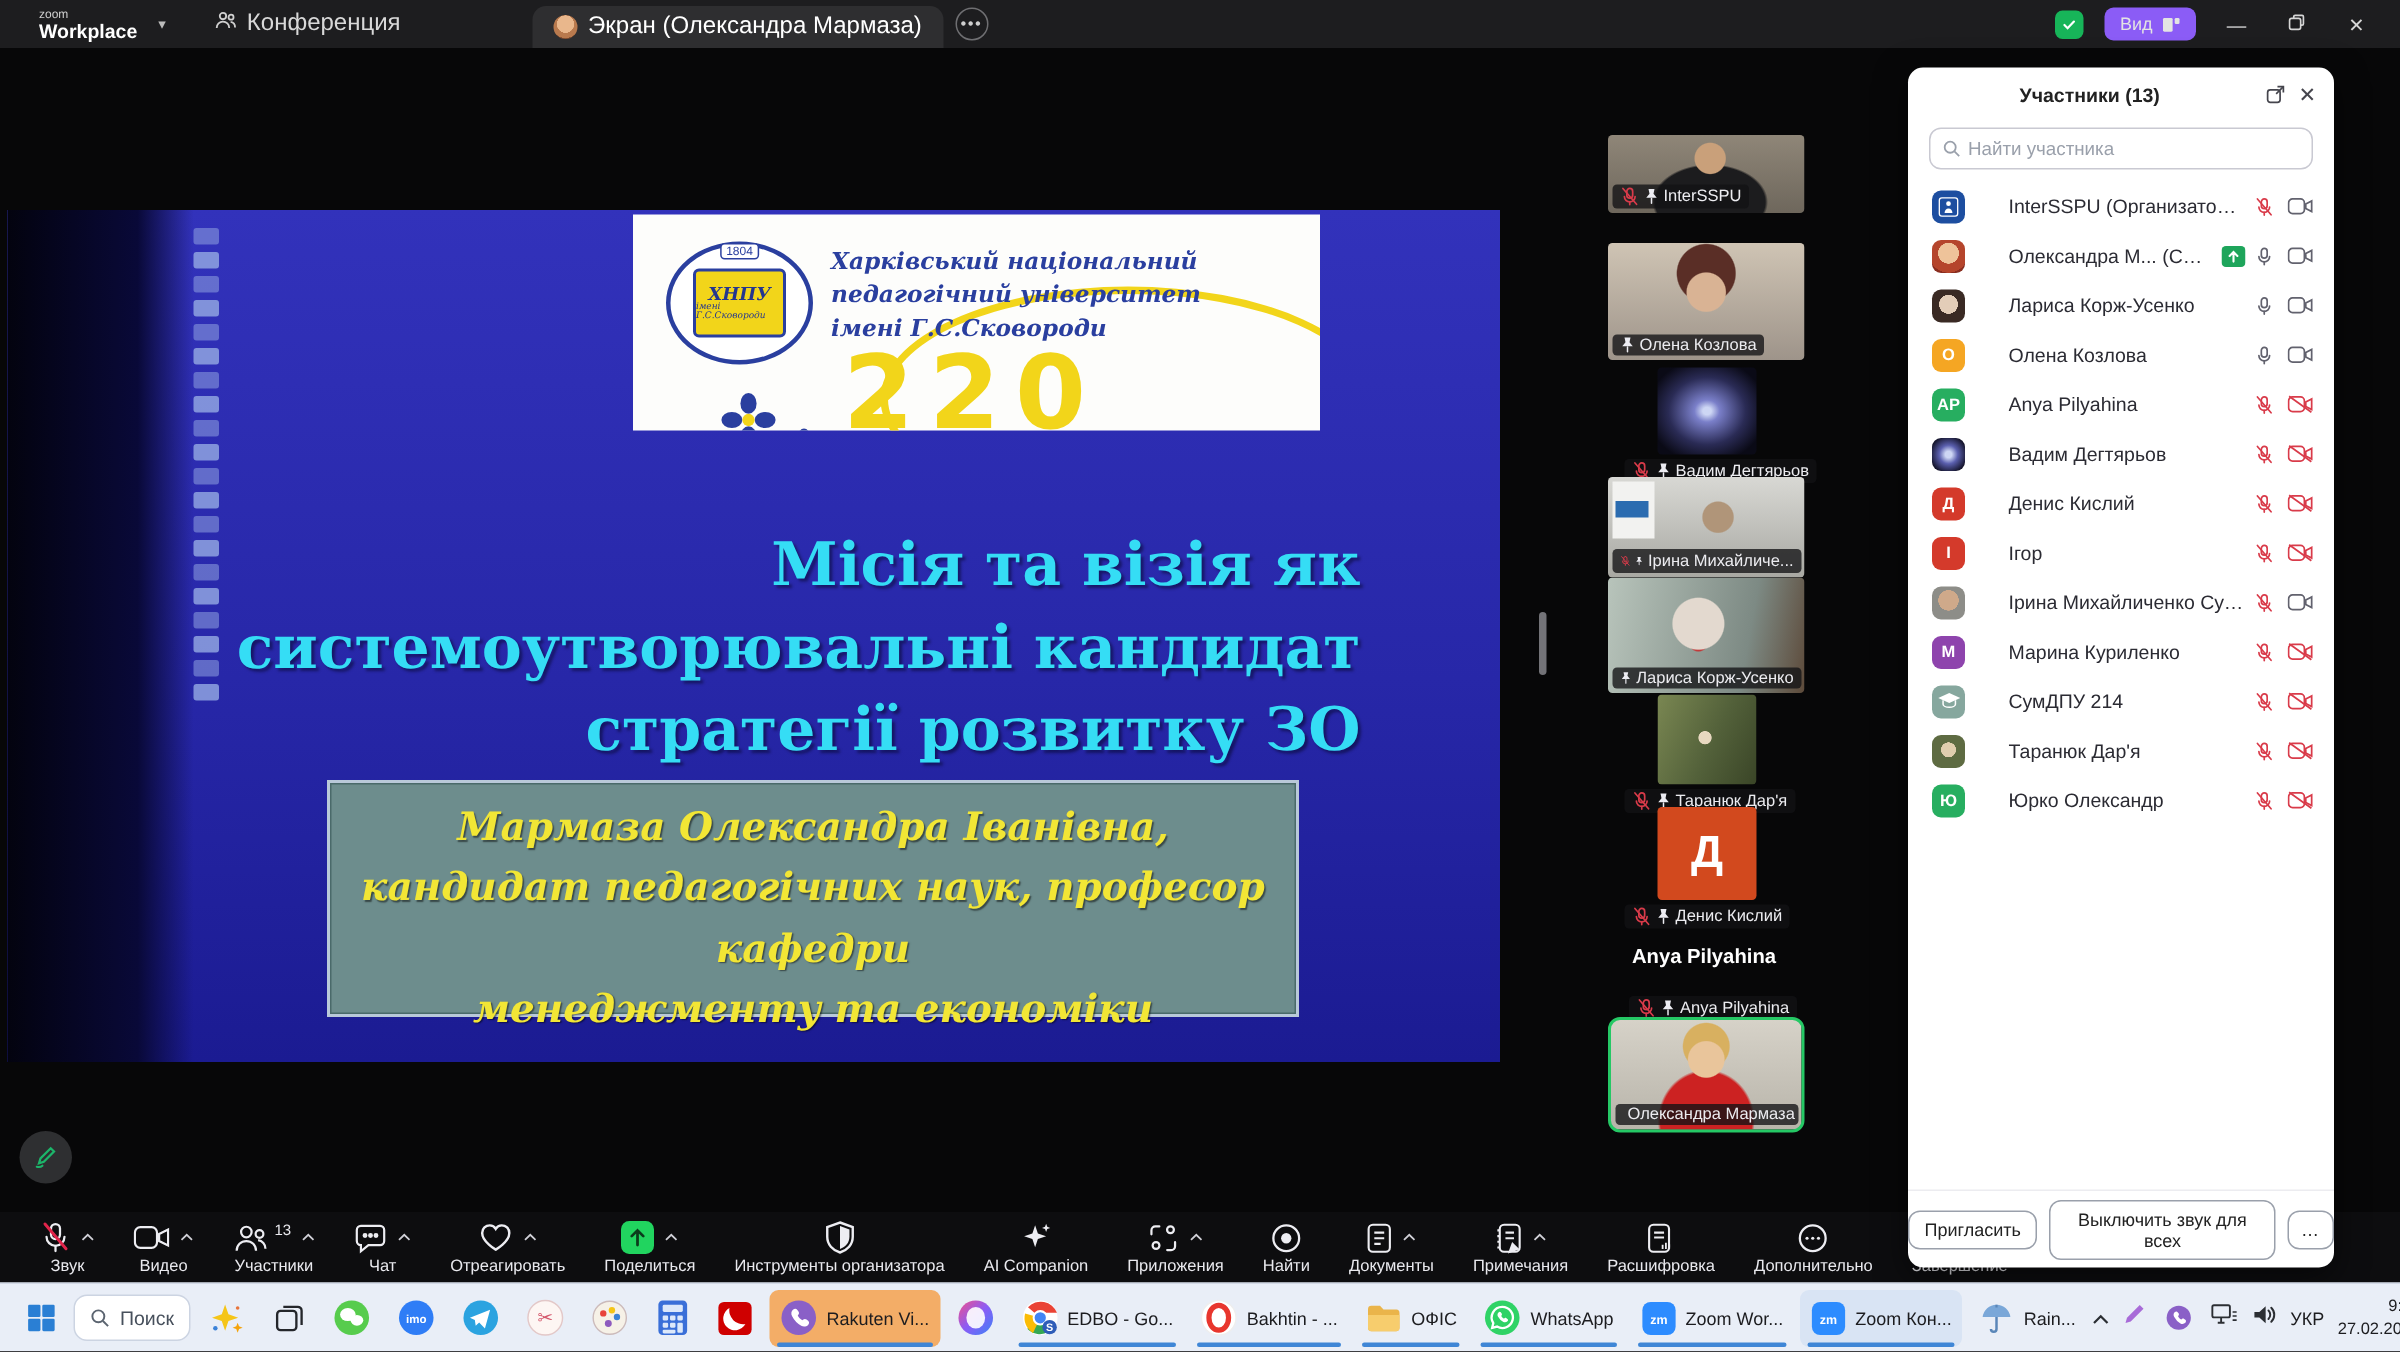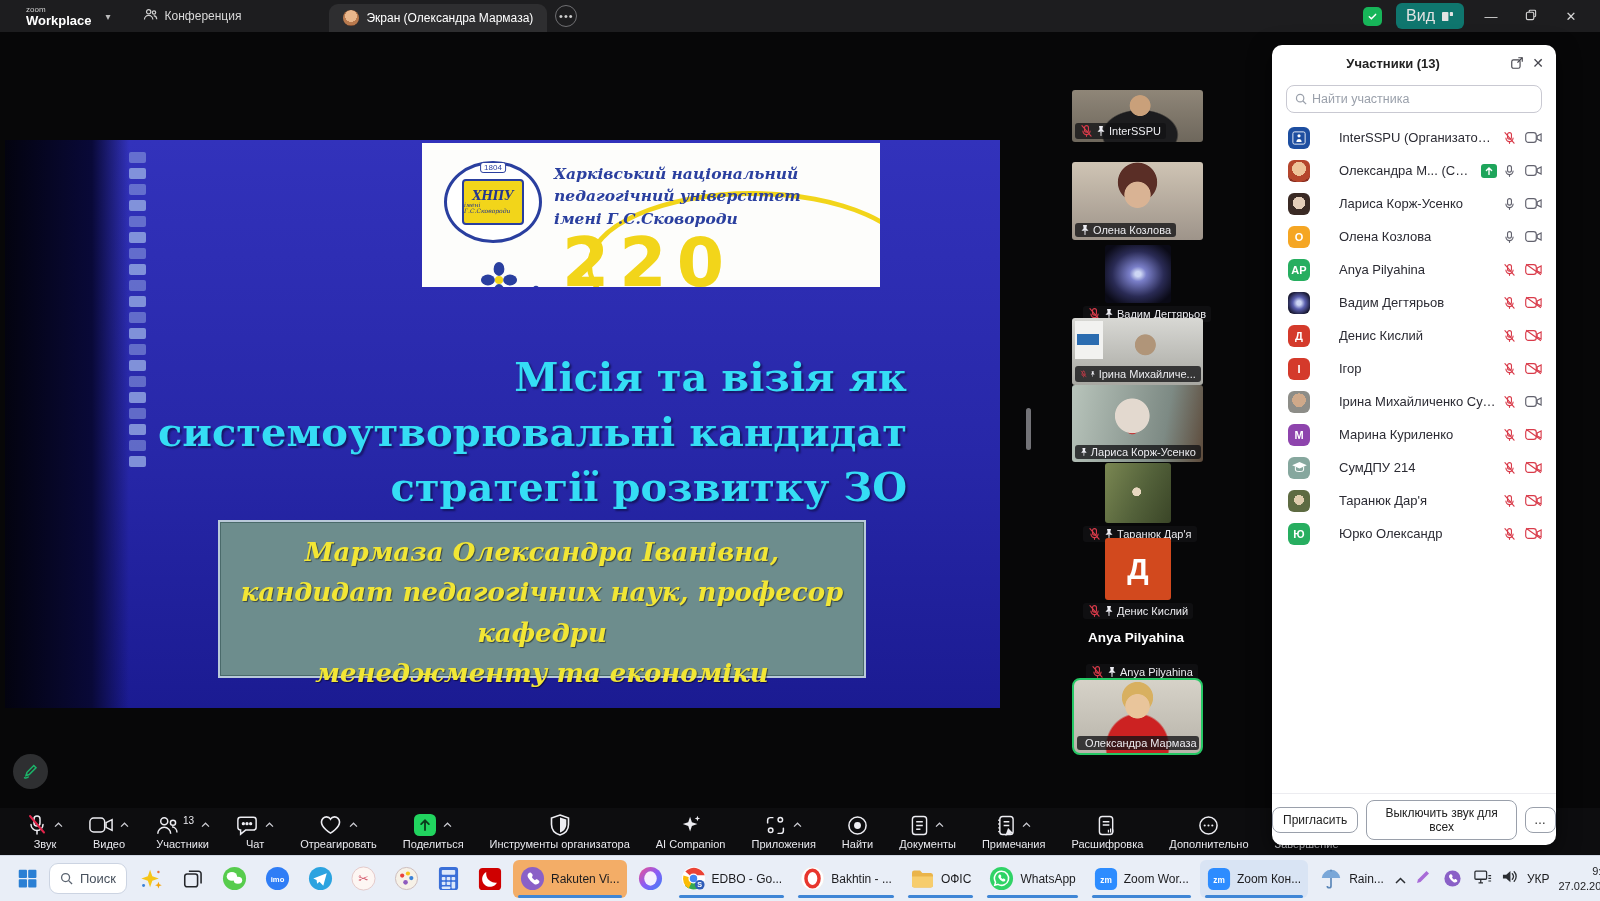--- a/index.html
+++ b/index.html
@@ -5,28 +5,28 @@
   *{margin:0;padding:0;box-sizing:border-box}
   html,body{width:1600px;height:901px;overflow:hidden;background:#000;font-family:"Liberation Sans",sans-serif}
   #app{position:relative;width:1600px;height:901px;background:#0c0c0d}
 
   
   #titlebar{position:absolute;left:0;top:0;width:1600px;height:32px;background:#1d1d1f;display:flex;align-items:center}
   .zlogo{display:flex;flex-direction:column;line-height:1;margin-left:26px;color:#fff}
   .zlogo .z1{font-size:8px;color:#cfcfcf}
   .zlogo .z2{font-size:13px;font-weight:bold}
   .tb-caret{color:#bbb;font-size:10px;margin:0 0 0 14px}
-  .tab{display:flex;align-items:center;gap:7px;color:#d8d8d8;font-size:12px;padding:0 14px;height:32px}
+  .tab{display:flex;align-items:center;gap:7px;color:#d8d8d8;font-size:16px;padding:0 14px;height:32px}
   .tab.plain{margin-left:18px}
   .tab.active{background:#2e2e30;border-radius:9px 9px 0 0;margin-left:74px;color:#fff;height:28px;align-self:flex-end}
   .tab-avatar{width:16px;height:16px;border-radius:50%;background:radial-gradient(circle at 50% 38%,#e9b78c 0 45%,#b97a4e 46% 72%,#8a5130 73%)}
   .tab-more{width:22px;height:22px;border:1px solid #6f6f72;border-radius:50%;color:#cfcfcf;display:flex;align-items:center;justify-content:center;font-size:11px;margin-left:8px;letter-spacing:1px}
   #tb-right{margin-left:auto;display:flex;align-items:center;gap:14px;margin-right:16px}
   .shield{width:19px;height:19px;border-radius:5px;background:#17b559;display:flex;align-items:center;justify-content:center}
-  .view-pill{display:flex;align-items:center;gap:6px;background:#0f766e;border-radius:6px;padding:4px 10px;color:#e3e3e3;font-size:16px}
+  .view-pill{display:flex;align-items:center;gap:6px;background:#8b5cf6;border-radius:6px;padding:4px 10px;color:#e3e3e3;font-size:12px}
   .winbtn{color:#d6d6d6;font-size:13px;width:26px;text-align:center}
 
   
   #main{position:absolute;left:0;top:32px;width:1600px;height:776px;background:#070708}
   #slide{position:absolute;left:5px;top:108px;width:995px;height:568px;background:linear-gradient(180deg,#3232bb 0%,#2727a8 55%,#1b1b92 100%);overflow:hidden}
   #slide .leftband{position:absolute;left:0;top:0;width:124px;height:100%;background:linear-gradient(90deg,#03030f 0%,#090938 70%,rgba(9,9,56,0) 100%)}
   #filmstrip{position:absolute;left:124px;top:12px;display:flex;flex-direction:column;gap:5px}
   #filmstrip i{display:block;width:17px;height:11px;border-radius:2px;background:#8fa3e0;opacity:.85}
   #filmstrip i:nth-child(odd){opacity:.55}
   .whitebox{position:absolute;left:417px;top:3px;width:458px;height:144px;background:#fdfdfb;overflow:hidden}

